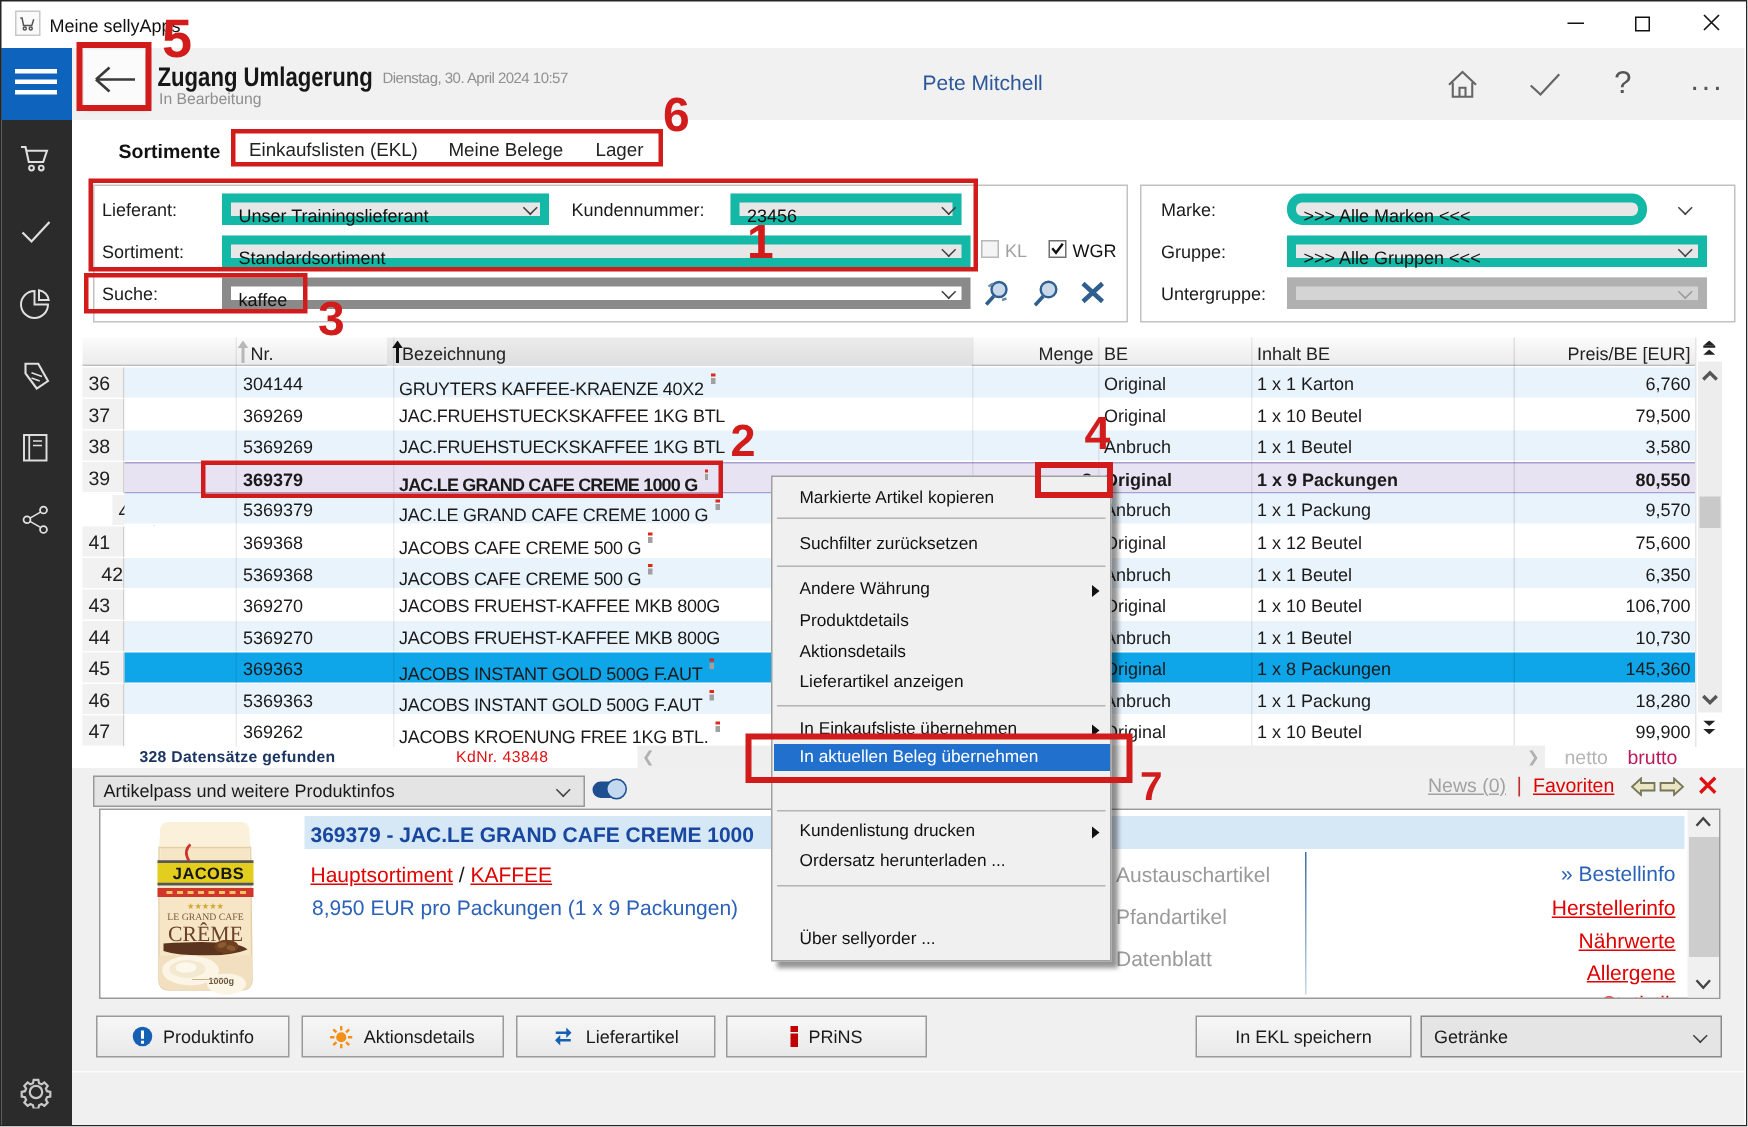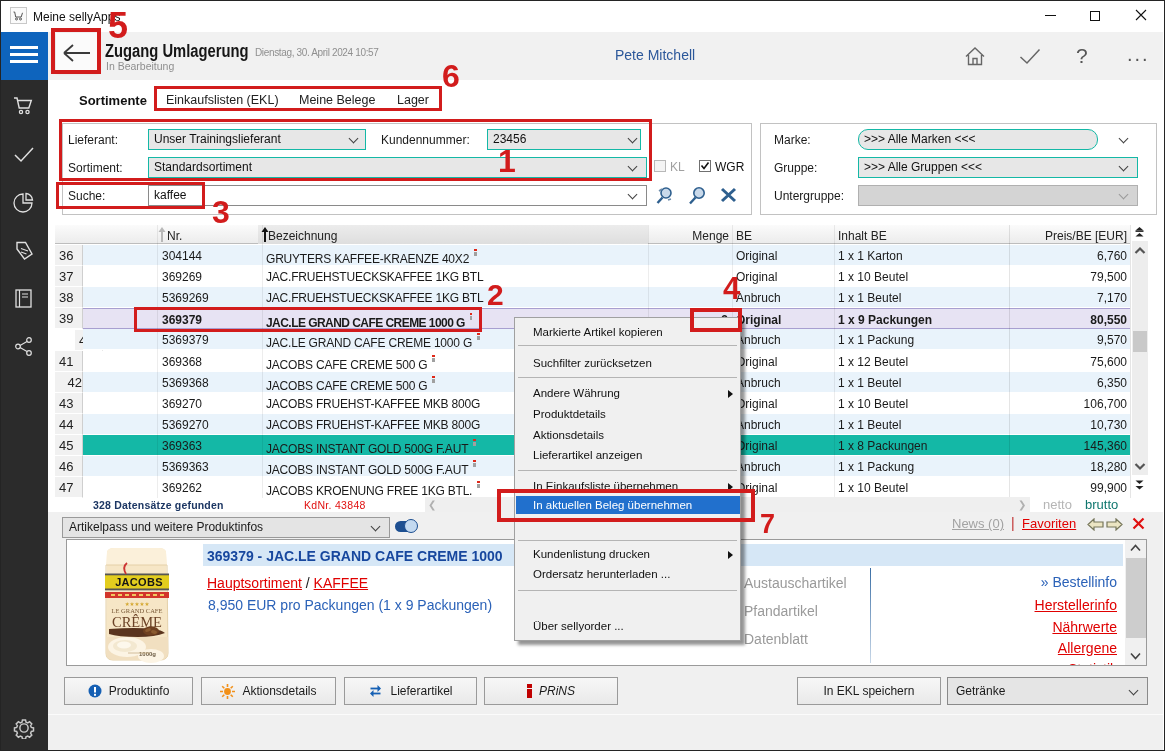--- a/index.html
+++ b/index.html
@@ -3,21 +3,21 @@
 <meta charset="utf-8">
 <style>
 * { margin:0; padding:0; box-sizing:border-box; }
 html,body { width:1165px; height:751px; }
 body { font-family:"Liberation Sans",sans-serif; position:relative; background:#fff; overflow:hidden; color:#1a1a1a; }
 .abs { position:absolute; }
 .chev { position:absolute; width:7px; height:7px; border-right:1.5px solid #404040; border-bottom:1.5px solid #404040; transform:rotate(45deg); }
 .redbox { position:absolute; border:3px solid #d21c1c; z-index:60; }
 .rednum { position:absolute; color:#d21c1c; font-weight:bold; z-index:61; line-height:1; }
 .lbl { position:absolute; font-size:12px; color:#1a1a1a; }
-.dd { position:absolute; height:21px; background:#e7e7e7; border:1px solid #14b8a6; font-size:12px; line-height:19px; padding-left:5px; color:#111; }
+.dd { position:absolute; height:21px; background:#e7e7e7; border:6px solid #14b8a6; font-size:12px; line-height:19px; padding-left:5px; color:#111; }
 .ddtxt { white-space:nowrap; overflow:hidden; }
 
 .row { position:absolute; left:83px; width:1047px; height:21px; }
 .cNr { position:absolute; left:79px; top:3.5px; font-size:12px; }
 .cBez { position:absolute; left:183px; top:3.5px; font-size:12px; white-space:nowrap; letter-spacing:-0.2px; }
 .cBE { position:absolute; left:653px; top:3.5px; font-size:12px; }
 .cIn { position:absolute; left:755px; top:3.5px; font-size:12px; }
 .cPr { position:absolute; left:926px; top:3.5px; width:118px; text-align:right; font-size:12px; }
 .gut { position:absolute; left:55px; width:28px; height:21px; background:#f1f1f1; border-right:1px solid #cfcfcf; border-bottom:1px solid #fff; font-size:13px; color:#222; padding-top:3px; padding-left:4px; }
 .mark { display:inline-block; width:2.5px; height:8px; margin-left:5px; vertical-align:6px; position:relative; }
@@ -177,21 +177,21 @@
       <span class="cBE">Original</span>
       <span class="cIn">1 x 10 Beutel</span>
       <span class="cPr">79,500</span>
     </div>
     <div class="gut" style="top:287px;">38</div>
     <div class="row" style="top:287px;background:#e9f3fb;border-bottom:1px solid #fff;">
       <span class="cNr">5369269</span>
       <span class="cBez" style="">JAC.FRUEHSTUECKSKAFFEE 1KG BTL</span>
       <span class="cBE">Anbruch</span>
       <span class="cIn">1 x 1 Beutel</span>
-      <span class="cPr">7,170</span>
+      <span class="cPr">3,580</span>
     </div>
     <div class="gut" style="top:308px;">39</div>
     <div class="row" style="top:308px;background:#e7e3f3;border-top:1px solid #a89fd0;border-bottom:1px solid #a89fd0;font-weight:bold;">
       <span class="cNr">369379</span>
       <span class="cBez" style="letter-spacing:-0.55px;">JAC.LE GRAND CAFE CREME 1000 G<span class="mark"></span></span>
       <span class="abs" style="left:565px;top:3.5px;width:80px;text-align:right;font-size:12px;">3</span>
       <span class="cBE">Original</span>
       <span class="cIn">1 x 9 Packungen</span>
       <span class="cPr">80,550</span>
     </div>
@@ -229,21 +229,21 @@
     </div>
     <div class="gut" style="top:414px;">44</div>
     <div class="row" style="top:414px;background:#e9f3fb;border-bottom:1px solid #fff;">
       <span class="cNr">5369270</span>
       <span class="cBez" style="">JACOBS FRUEHST-KAFFEE MKB 800G</span>
       <span class="cBE">Anbruch</span>
       <span class="cIn">1 x 1 Beutel</span>
       <span class="cPr">10,730</span>
     </div>
     <div class="gut" style="top:435px;">45</div>
-    <div class="row" style="top:435px;background:#14b8a6;border-bottom:1px solid #fff;">
+    <div class="row" style="top:435px;background:#0ea5e9;border-bottom:1px solid #fff;">
       <span class="cNr">369363</span>
       <span class="cBez" style="">JACOBS INSTANT GOLD 500G F.AUT<span class="mark"></span></span>
       <span class="cBE">Original</span>
       <span class="cIn">1 x 8 Packungen</span>
       <span class="cPr">145,360</span>
     </div>
     <div class="gut" style="top:456px;">46</div>
     <div class="row" style="top:456px;background:#e9f3fb;border-bottom:1px solid #fff;">
       <span class="cNr">5369363</span>
       <span class="cBez" style="">JACOBS INSTANT GOLD 500G F.AUT<span class="mark"></span></span>
@@ -304,21 +304,21 @@
     <path d="M4.5 9.5L8.5 6H0.5z" fill="#222"></path>
   </svg>
 
 <div class="abs" style="left:93px;top:499px;font-size:10.5px;font-weight:bold;color:#1c3663;letter-spacing:0.2px;">328 Datensätze gefunden</div>
 <div class="abs" style="left:304px;top:499px;font-size:10.5px;color:#e01010;letter-spacing:0.3px;">KdNr. 43848</div>
 
 <div class="abs" style="left:425px;top:497px;width:605px;height:15px;background:#efefef;"></div>
 <div class="abs" style="left:428px;top:499px;font-size:10px;color:#b0b0b0;">❮</div>
 <div class="abs" style="left:1018px;top:499px;font-size:10px;color:#b0b0b0;">❯</div>
 <div class="abs" style="left:1043px;top:497px;font-size:13px;color:#b5b5b5;">netto</div>
-<div class="abs" style="left:1085px;top:497px;font-size:13px;color:#0f766e;">brutto</div>
+<div class="abs" style="left:1085px;top:497px;font-size:13px;color:#be185d;">brutto</div>
 
 <div class="abs" style="left:48px;top:512px;width:1115px;height:238px;background:#f0f0f0;"></div>
 
 <div class="abs" style="left:62px;top:517px;width:328px;height:21px;background:#e4e4e4;border:1px solid #999;font-size:12px;line-height:19px;padding-left:6px;">Artikelpass und weitere Produktinfos</div>
 <span class="chev" style="left:372px;top:523px;"></span>
 <div class="abs" style="left:395px;top:521px;width:22px;height:11px;background:#1d4f91;border-radius:6px;"></div>
 <div class="abs" style="left:404px;top:519px;width:14px;height:14px;background:#c3d9f0;border-radius:50%;border:1px solid #1d4f91;"></div>
 <div class="abs" style="left:952px;top:516px;font-size:13px;color:#a2a2a2;text-decoration:underline;">News (0)</div>
 <div class="abs" style="left:1011px;top:515px;font-size:14px;color:#c03030;">|</div>
 <div class="abs" style="left:1022px;top:516px;font-size:13px;color:#e00000;text-decoration:underline;">Favoriten</div>
@@ -412,21 +412,21 @@
 </div>
 <div class="btn" style="left:344px;top:677px;width:133px;">
   <svg width="15" height="14" viewBox="0 0 15 14">
       <path d="M2.5 4.5h9" fill="none" stroke="#1660b4" stroke-width="1.8"></path>
       <path d="M9.5 1l3.5 3.5L9.5 8z" fill="#1660b4"></path>
       <path d="M12.5 9.5h-9" fill="none" stroke="#1660b4" stroke-width="1.8"></path>
       <path d="M5.5 6L2 9.5L5.5 13z" fill="#1660b4"></path>
     </svg>
   <span>Lieferartikel</span>
 </div>
-<div class="btn" style="left:484px;top:677px;width:134px;font-style:italic;">
+<div class="btn" style="left:484px;top:677px;width:134px;">
   <span style="display:inline-block;width:5px;height:14px;position:relative;">
       <span style="position:absolute;top:0;left:0;width:5px;height:4px;background:#c00000;"></span>
       <span style="position:absolute;top:5px;left:0;width:5px;height:9px;background:#c00000;"></span>
     </span>
   <span>PRiNS</span>
 </div>
 <div class="btn" style="left:797px;top:677px;width:144px;">In EKL speichern</div>
 <div class="abs" style="left:947px;top:677px;width:201px;height:28px;background:#e5e5e5;border:1px solid #8a8a8a;font-size:12px;line-height:26px;padding-left:8px;">Getränke</div>
 <span class="chev" style="left:1130px;top:687px;"></span>
 

